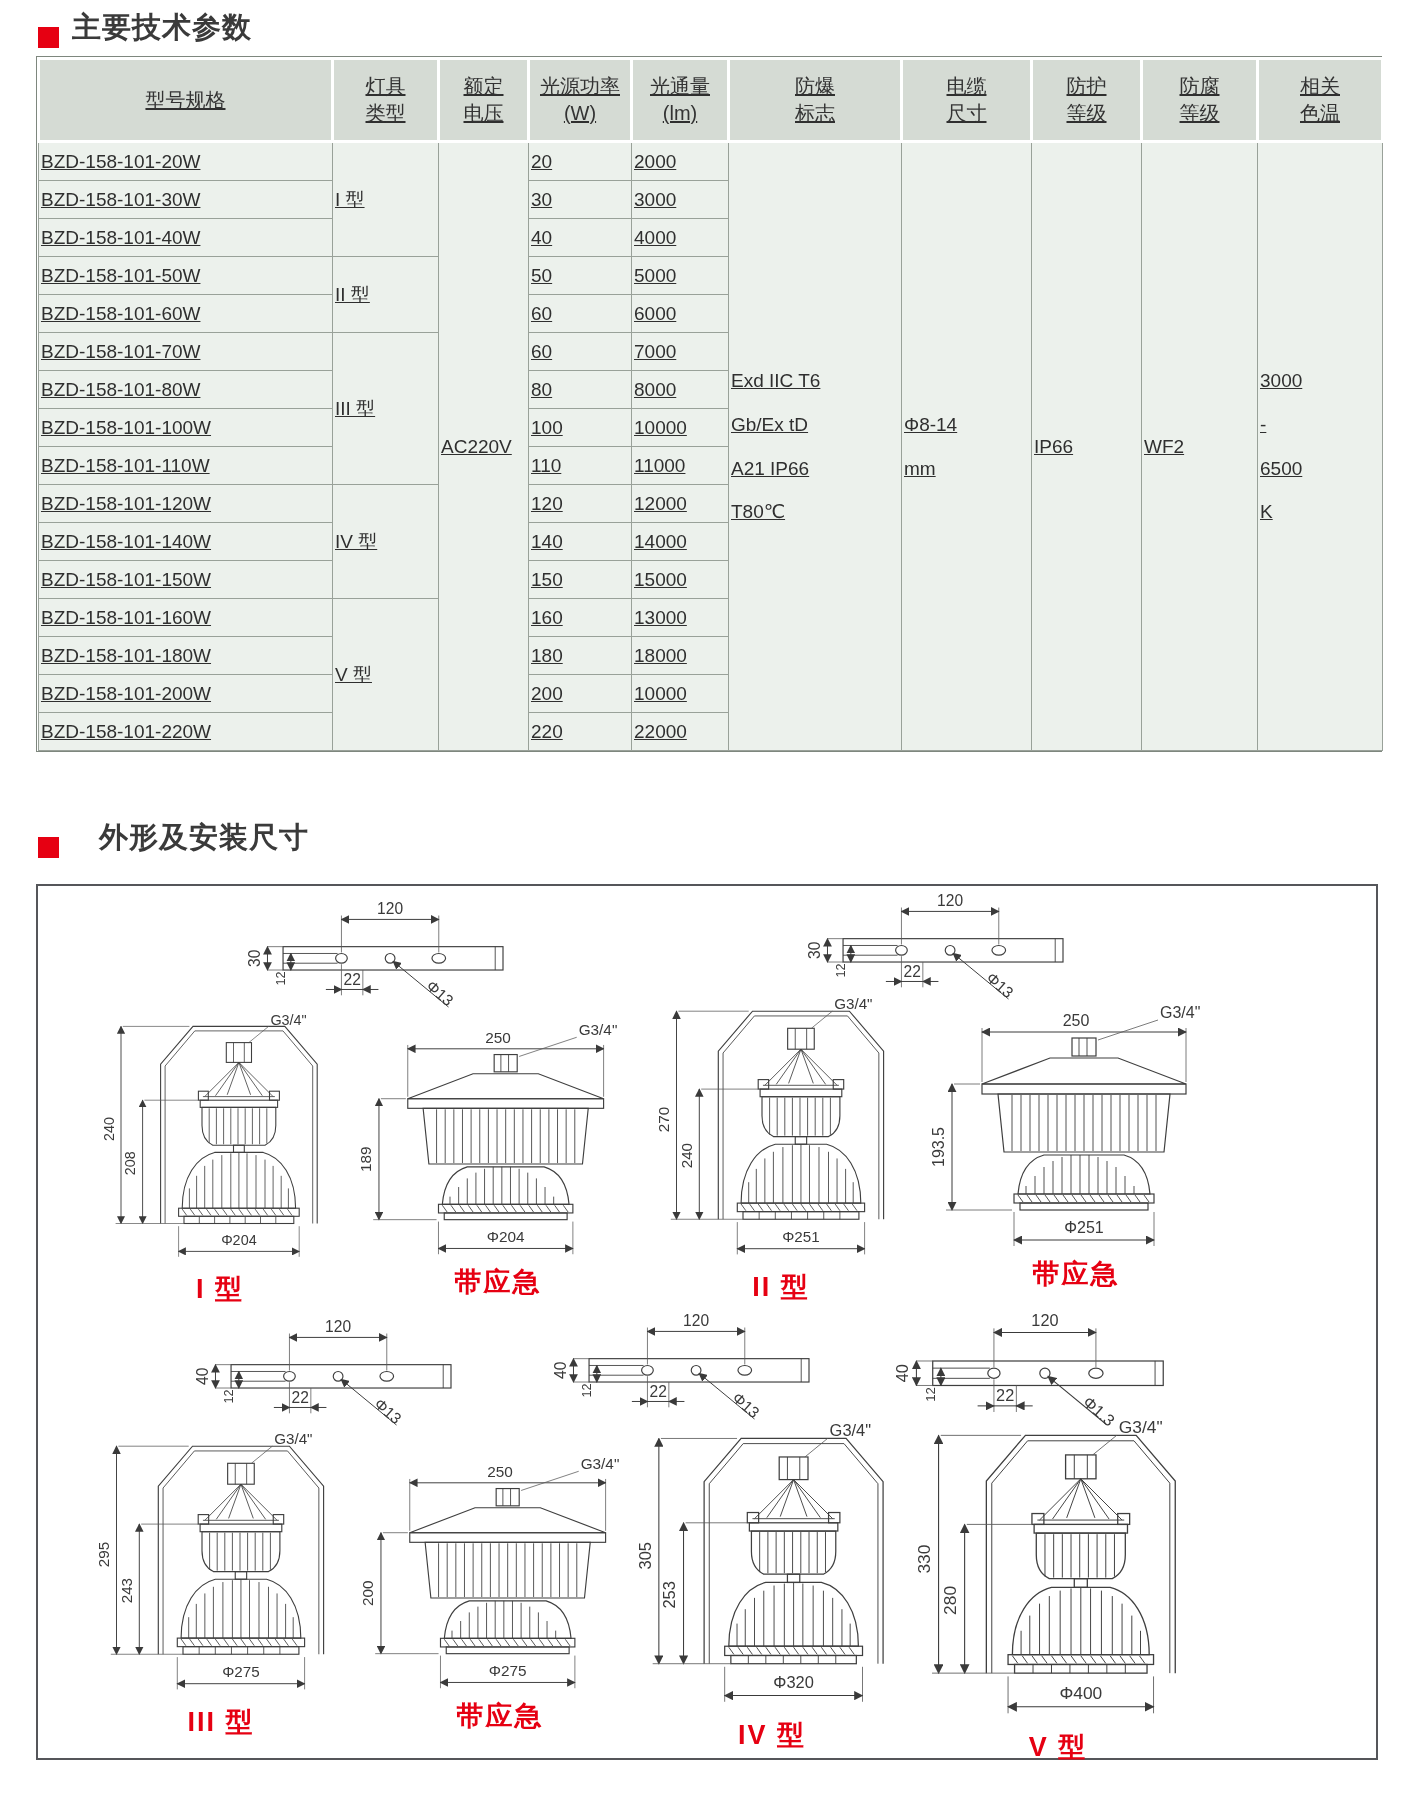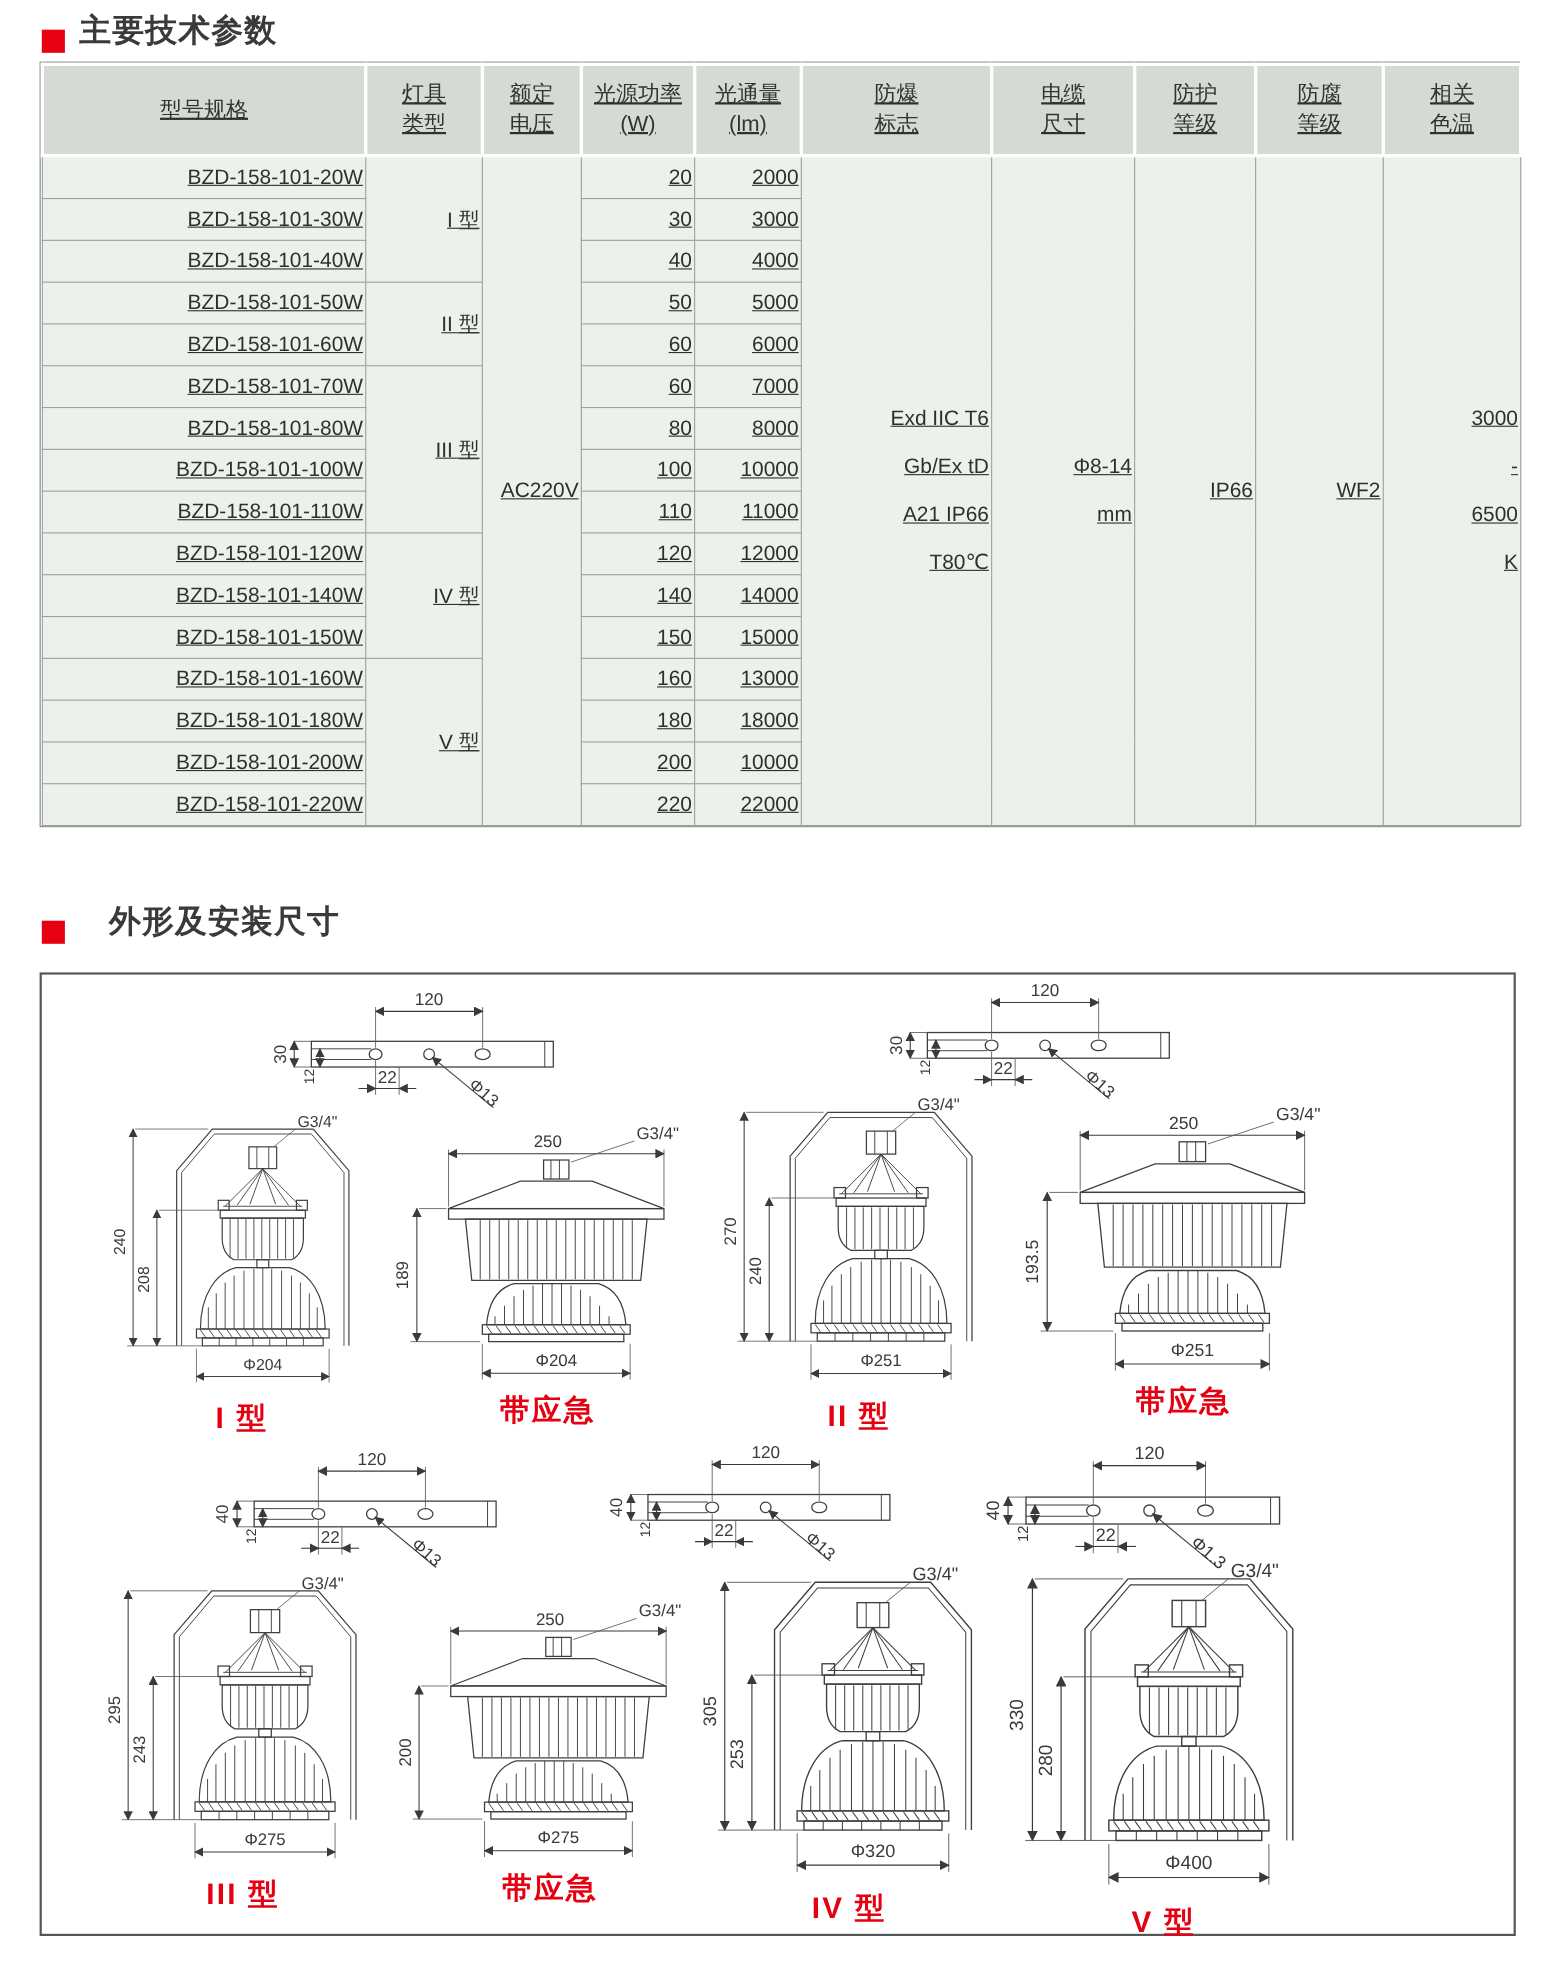--- a/index.html
+++ b/index.html
@@ -9,21 +9,21 @@
   
   .sec-title{position:absolute;left:38px;display:flex;align-items:flex-end;gap:13px;}
   .sec-title .sq{width:21px;height:21px;background:#e60012;margin-top:6px;flex:0 0 auto;}
   .sec-title .tt{font-size:29px;font-weight:bold;color:#3a3a3a;letter-spacing:1px;}
 
   
   .tbl-wrap{position:absolute;left:36px;top:56px;width:1344px;border:1px solid #7e877e;text-decoration:underline;}
   table.spec{border-collapse:collapse;table-layout:fixed;width:100%;}
   table.spec th{background:#d5dbd4;border:3px solid #fff;font-size:20px;font-weight:normal;
     color:#333;height:80px;line-height:1.35;padding:0;}
-  table.spec td{background:#ecf1ec;border:1px solid #99a199;font-size:19px;text-align:right;
+  table.spec td{background:#ecf1ec;border:1px solid #99a199;font-size:19px;text-align:left;
     height:37px;padding:0 2px;color:#2f2f2f;}
   table.spec td.multi div{line-height:2.3;}
   .note{position:absolute;left:38px;top:753px;font-size:20px;color:#e60012;letter-spacing:1px;}
 
   
   .panel{position:absolute;left:36px;top:884px;width:1342px;height:876px;
     border:2px solid #55565a;box-sizing:border-box;background:#fff;}
   .fig{position:absolute;text-align:center;}
   .fig svg{display:block;width:100%;height:auto;}
   .figlabel{font-size:27px;font-weight:bold;color:#e60012;letter-spacing:2px;margin-top:2px;}

